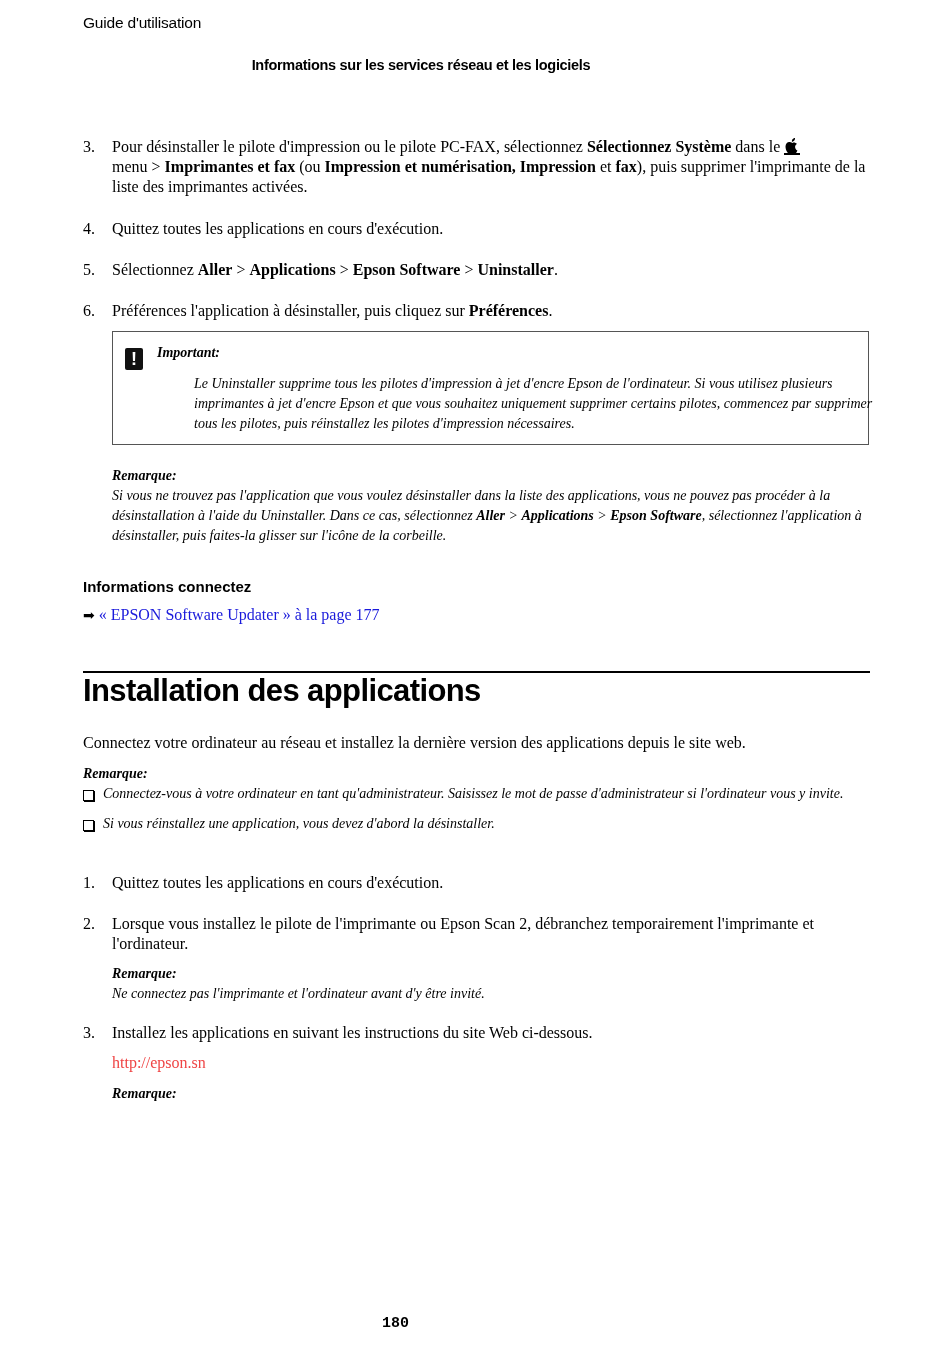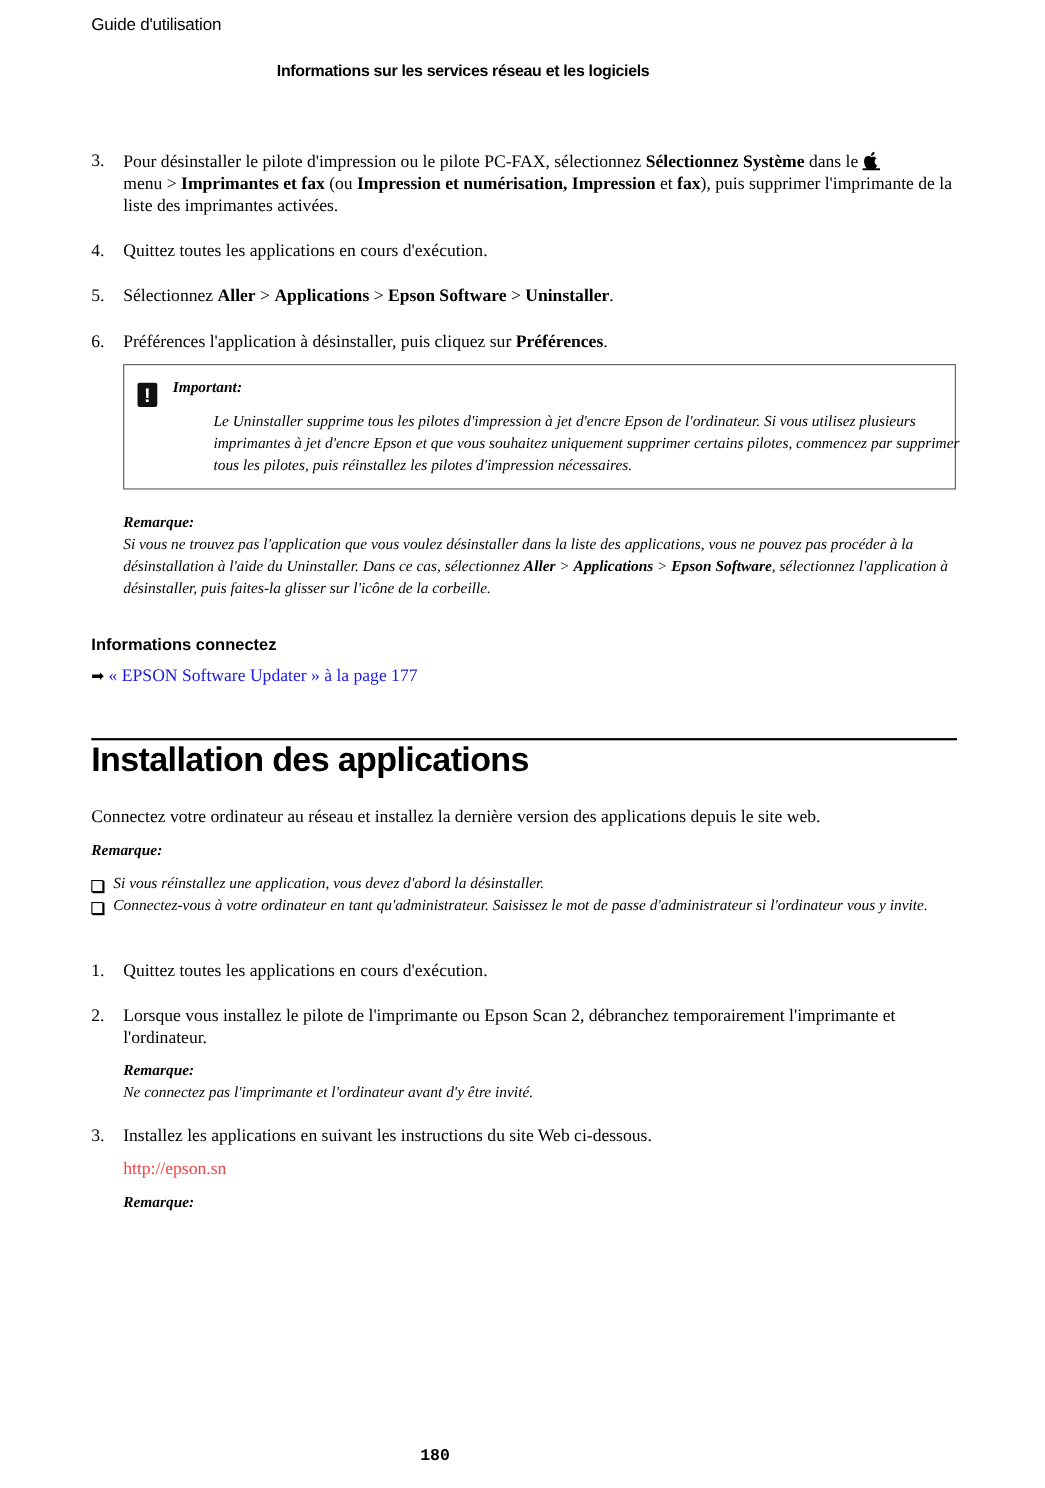--- a/index.html
+++ b/index.html
@@ -77,22 +77,22 @@
 <div class="related-link">
   <span class="arrow">➡</span><span>« EPSON Software Updater » à la page 177</span>
 </div>
 
 <div class="rule"></div>
 <div class="h1">Installation des applications</div>
 <div class="intro">Connectez votre ordinateur au réseau et installez la dernière version des applications depuis le site web.</div>
 
 <div class="note" style="left:83px; top:764px; width:790px;">
   <div class="title">Remarque:</div>
+  <div class="bullet"><span class="chk"></span><span>Connectez-vous à votre ordinateur en tant qu'administrateur. Saisissez le mot de passe d'administrateur si l'ordinateur vous y invite.</span></div>
   <div class="bullet" style="margin-top:10px;"><span class="chk"></span><span>Si vous réinstallez une application, vous devez d'abord la désinstaller.</span></div>
-  <div class="bullet"><span class="chk"></span><span>Connectez-vous à votre ordinateur en tant qu'administrateur. Saisissez le mot de passe d'administrateur si l'ordinateur vous y invite.</span></div>
 </div>
 
 <div class="step" style="top:873px;">
   <span class="num">1.</span>
   <span class="txt">Quittez toutes les applications en cours d'exécution.</span>
 </div>
 
 <div class="step" style="top:914px;">
   <span class="num">2.</span>
   <span class="txt">Lorsque vous installez le pilote de l'imprimante ou Epson Scan 2, débranchez temporairement l'imprimante et l'ordinateur.</span>

